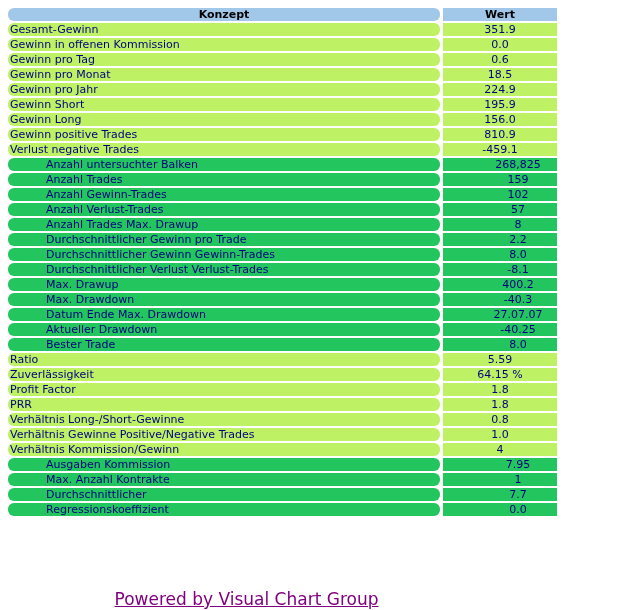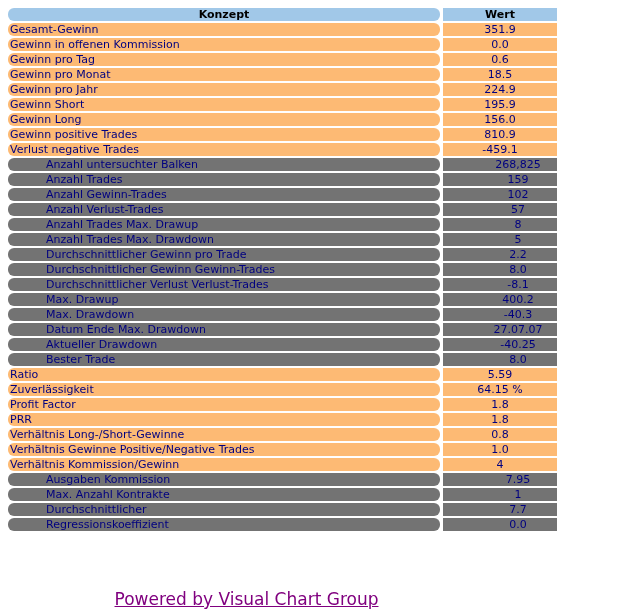--- a/index.html
+++ b/index.html
@@ -31,22 +31,22 @@
     background: #a1c8e8;
     color: #000000;
     font-weight: bold;
     text-align: center;
   }
   table.stats td {
     color: #000080;
     text-align: left;
   }
   table.stats td.wert { text-align: center; }
-  tr.g td { background: #fdba74; margin-top: 7px; }
-  tr.y td { background: #737373; padding-left: 38px; }
+  tr.g td { background: #bef264; margin-top: 7px; }
+  tr.y td { background: #22c55e; padding-left: 38px; }
   .footer {
     position: absolute;
     left: 5px;
     top: 589px;
     width: 483px;
     text-align: center;
     font-size: 17px;
   }
   .footer a {
     color: #80007f;
@@ -115,24 +115,20 @@
         </tr>
       <tr class="y">
           <td class="konzept">Anzahl Verlust-Trades</td>
           <td class="wert">57</td>
         </tr>
       <tr class="y">
           <td class="konzept">Anzahl Trades Max. Drawup</td>
           <td class="wert">8</td>
         </tr>
       <tr class="y">
-          <td class="konzept">Anzahl Trades Max. Drawdown</td>
-          <td class="wert">5</td>
-        </tr>
-      <tr class="y">
           <td class="konzept">Durchschnittlicher Gewinn pro Trade</td>
           <td class="wert">2.2</td>
         </tr>
       <tr class="y">
           <td class="konzept">Durchschnittlicher Gewinn Gewinn-Trades</td>
           <td class="wert">8.0</td>
         </tr>
       <tr class="y">
           <td class="konzept">Durchschnittlicher Verlust Verlust-Trades</td>
           <td class="wert">-8.1</td>

